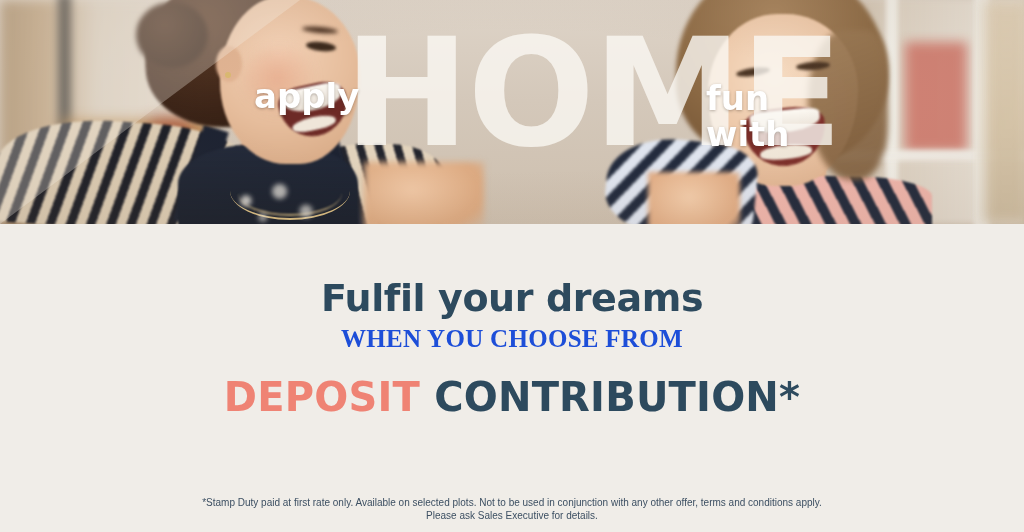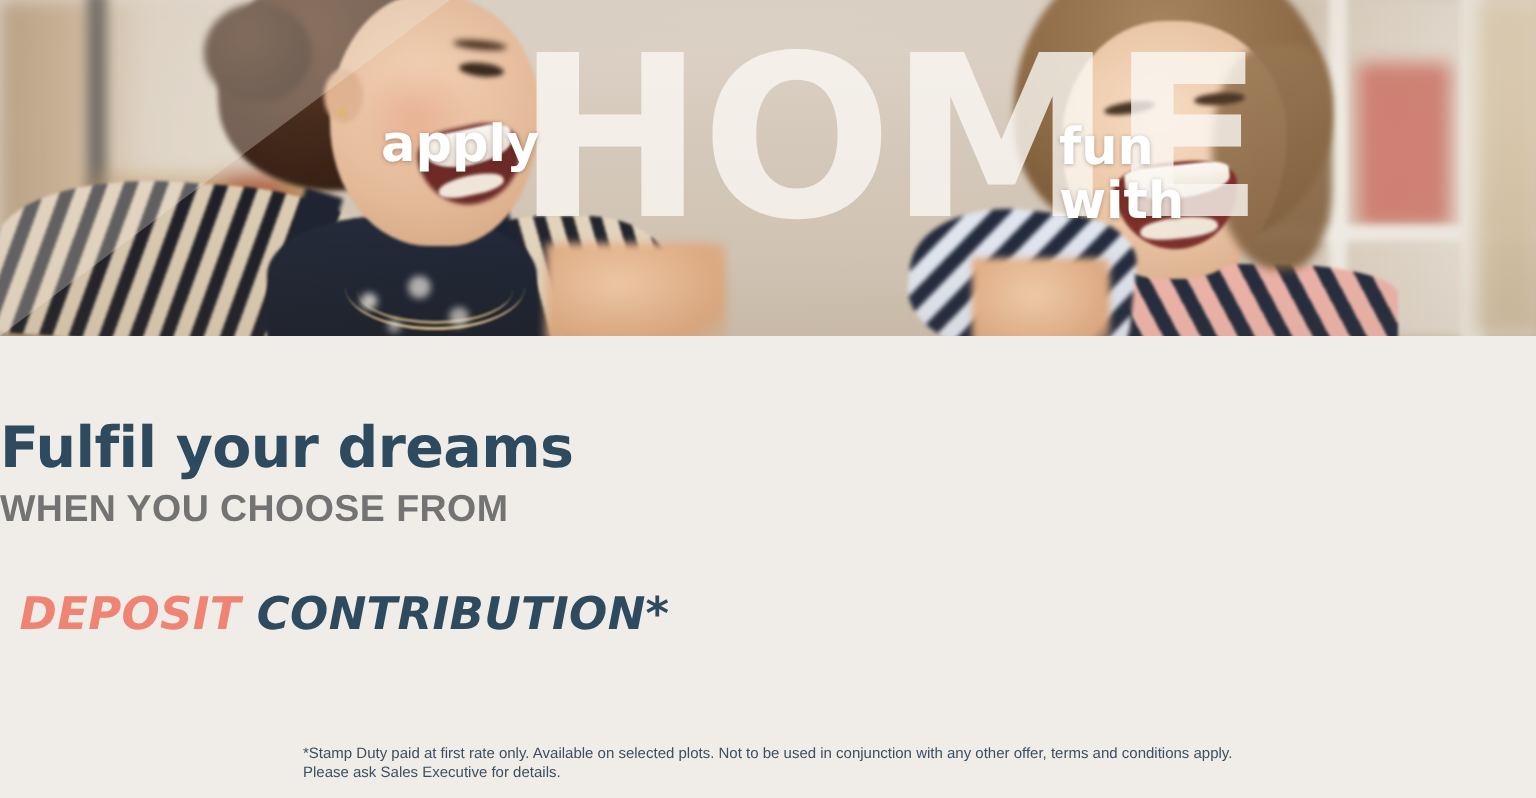--- a/index.html
+++ b/index.html
@@ -493,53 +493,53 @@
   }
 
   
   .offer {
     position: absolute;
     left: 0;
     top: 224px;
     width: 1024px;
     height: 308px;
     background: #f0ede8;
+    text-align: center;
   }
 
   .headline {
     margin: 0;
     padding-top: 52px;
     font-size: 38px;
     line-height: 44px;
     font-weight: 700;
     color: #2d4a5e;
     letter-spacing: -0.4px;
     font-family: "DejaVu Sans", sans-serif;
   }
 
   .subhead {
     margin: 0;
     padding-top: 4px;
     font-size: 25px;
     line-height: 30px;
     font-weight: 700;
-    color: #737373;
+    color: #1d4ed8;
     letter-spacing: 0.3px;
-    font-family: Liberation Sans, sans-serif;
+    font-family: Liberation Serif, serif;
   }
 
   .offer-line {
-    margin: 13px;
-    font-size: 30px;
+    margin: 0;
+    font-size: 40px;
     line-height: 34px;
     font-weight: 700;
     color: #2d4a5e;
     letter-spacing: 0.2px;
     font-family: "DejaVu Sans", sans-serif;
-    font-style: italic;
   }
   .offer-line-1 { padding-top: 26px; }
   .offer-line-2 { padding-top: 26px; }
 
   .hl-deposit { color: #ef8374; }
   .hl-stamp   { color: #c9a961; }
 
   .disclaimer {
     position: absolute;
     left: 0;

